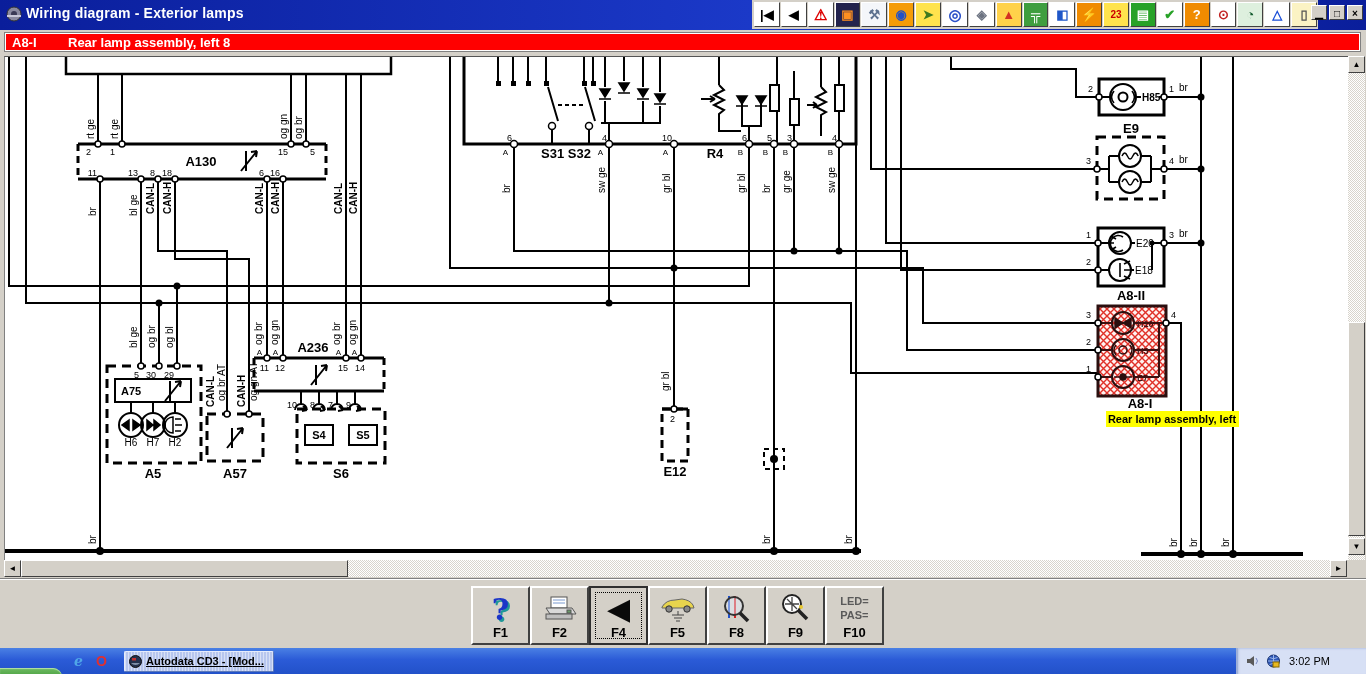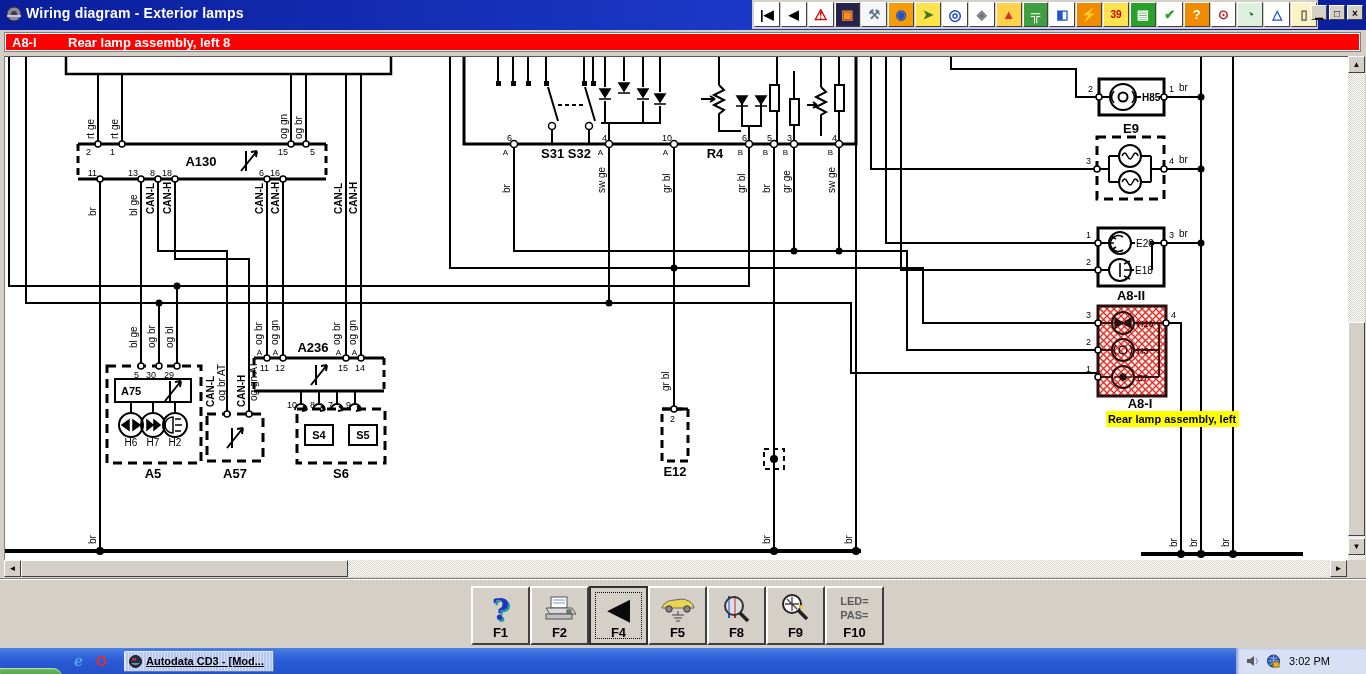--- a/index.html
+++ b/index.html
@@ -113,21 +113,21 @@
       <div class="tb-btn" style="background:#23234d;color:#ff9020">▣</div>
       <div class="tb-btn" style="background:#f4f6fa;color:#5d718f">⚒</div>
       <div class="tb-btn" style="background:#f59c07;color:#2050c8">◉</div>
       <div class="tb-btn" style="background:#ffe34d;color:#3d7a1f">➤</div>
       <div class="tb-btn" style="background:#ffffff;color:#2b50c8;font-size:15px">◎</div>
       <div class="tb-btn" style="background:#ffffff;color:#6b7280">◈</div>
       <div class="tb-btn" style="background:#ffd24a;color:#d43322">▲</div>
       <div class="tb-btn" style="background:#3f9e3f;color:#ffffff">╦</div>
       <div class="tb-btn" style="background:#ffffff;color:#1f57c8">◧</div>
       <div class="tb-btn" style="background:#f08b00;color:#222222">⚡</div>
-      <div class="tb-btn" style="background:#ffe34d;color:#c00;font-size:10px">39</div>
+      <div class="tb-btn" style="background:#ffe34d;color:#c00;font-size:10px">23</div>
       <div class="tb-btn" style="background:#28a228;color:#ffffff">▤</div>
       <div class="tb-btn" style="background:#ffffff;color:#28a228">✔</div>
       <div class="tb-btn" style="background:#f08b00;color:#ffffff">?</div>
       <div class="tb-btn" style="background:#ffffff;color:#c22222">⊙</div>
       <div class="tb-btn" style="background:#def0de;color:#135c2e">◔</div>
       <div class="tb-btn" style="background:#ffffff;color:#1b4fd8">△</div>
       <div class="tb-btn" style="background:#fbf3c4;color:#555555">▯</div>
     </div>
     <div id="winbtns">
       <div class="wbtn">▁</div>

